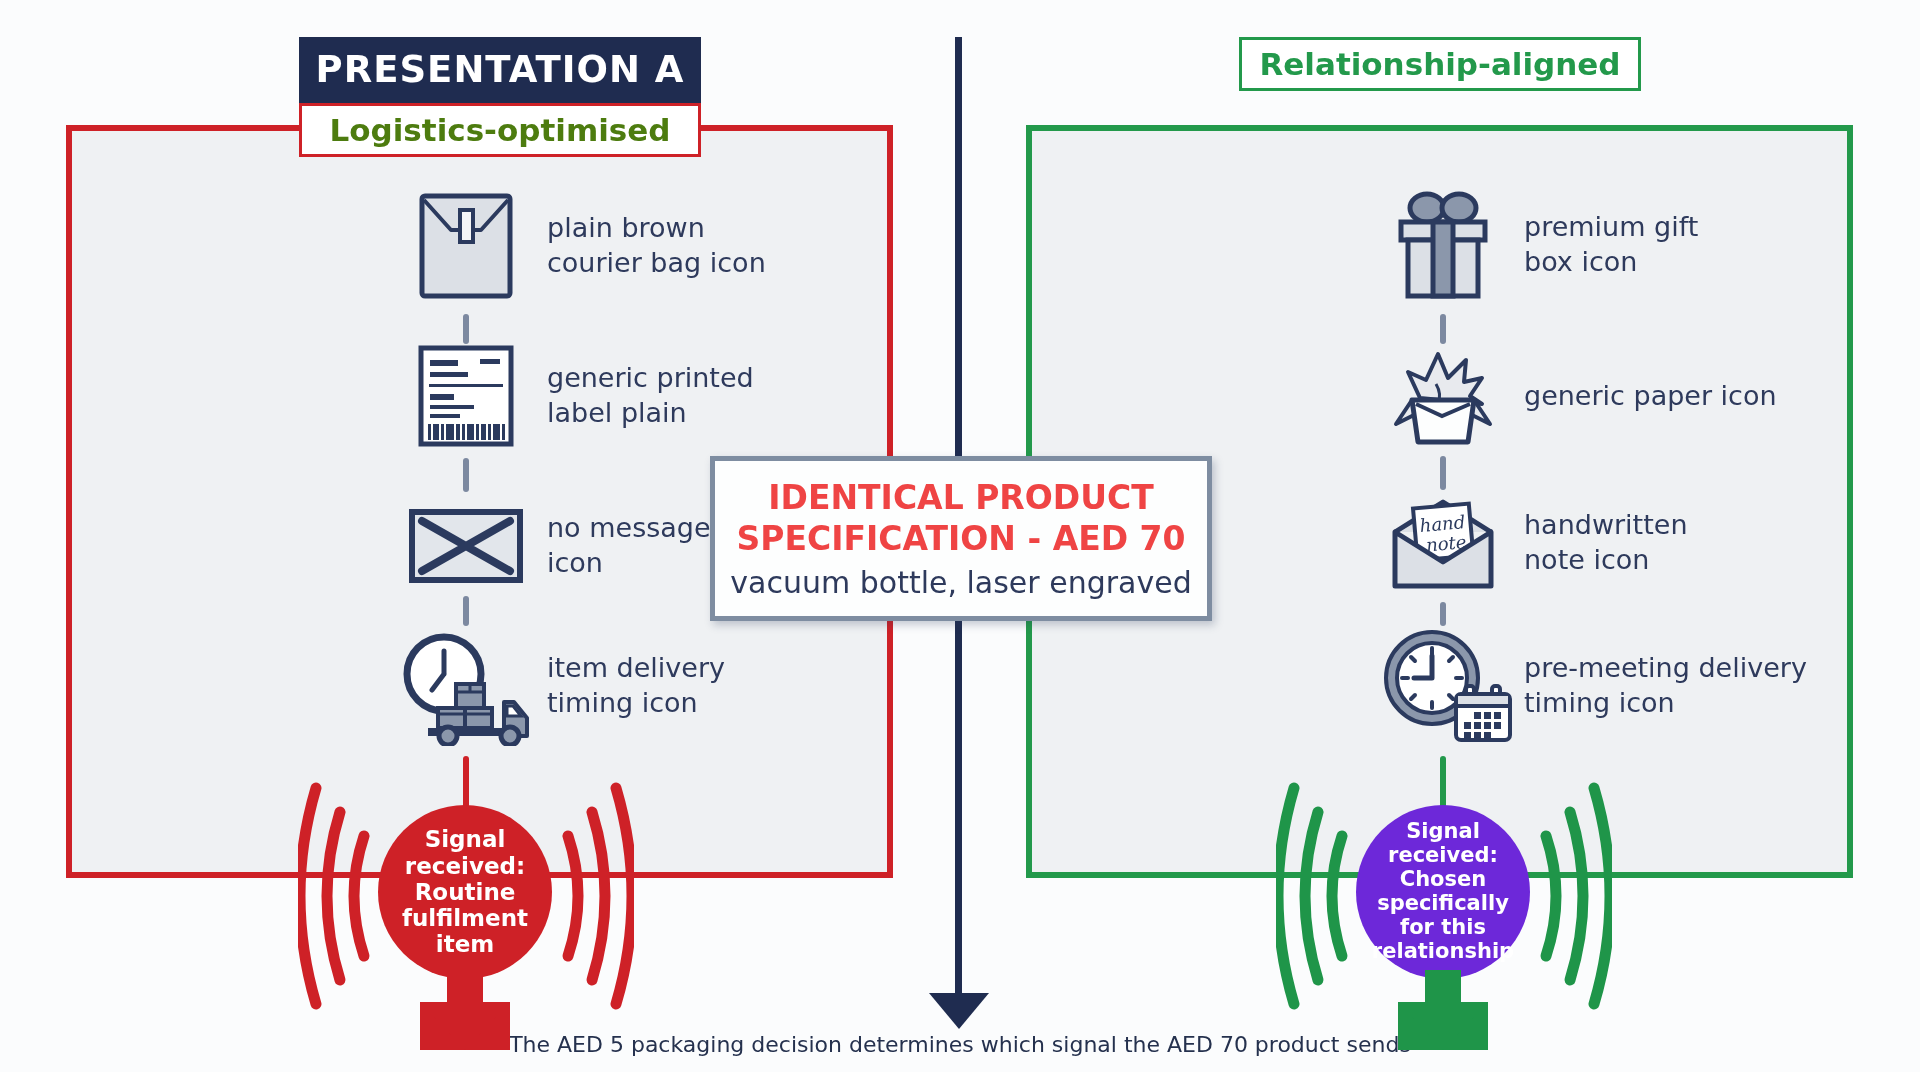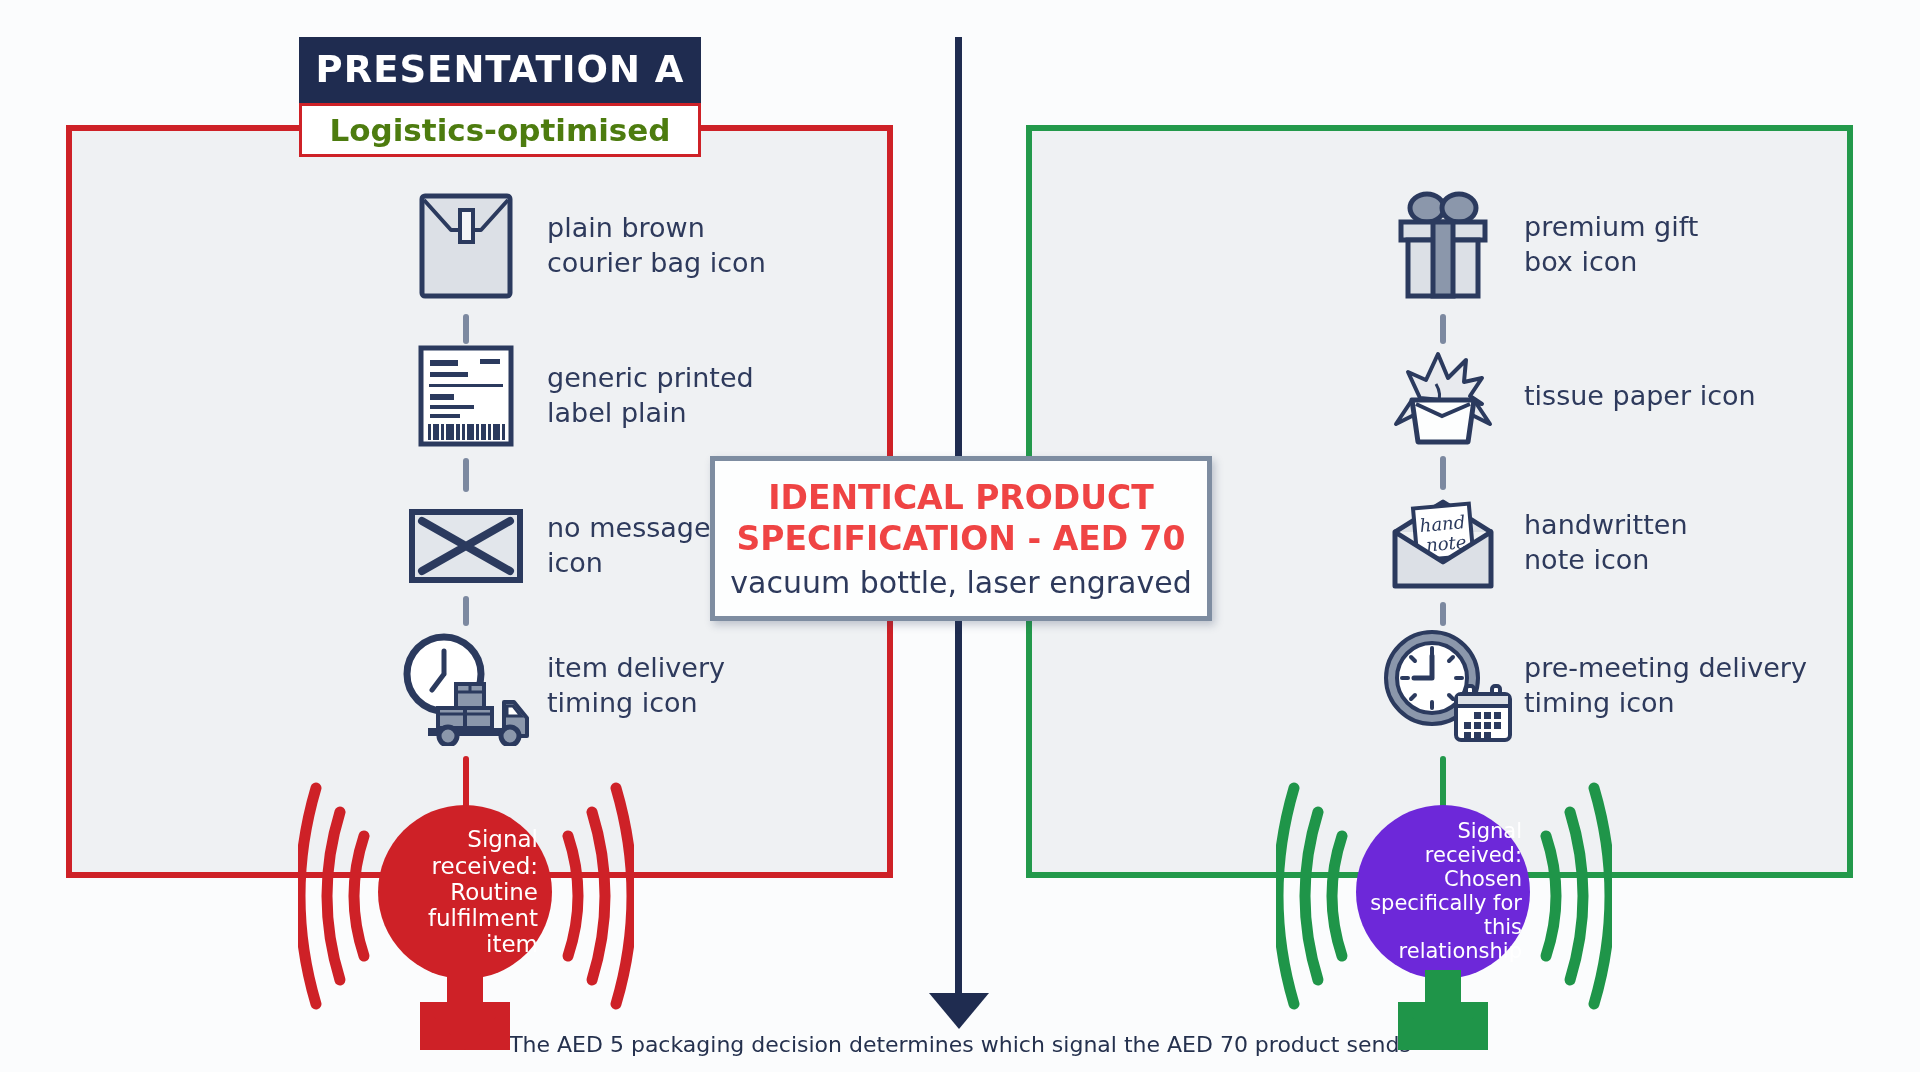--- a/index.html
+++ b/index.html
@@ -23,21 +23,21 @@
   .conn{position:absolute;width:6px;border-radius:3px;background:#7C89A0;z-index:2;}
   .conn-red{background:#CE2127;}  .conn-green{background:#23994B;}
   .center-box{position:absolute;left:710px;top:456px;width:492px;z-index:10;text-align:center;
               background:#FDFEFE;border:5px solid #7E8DA1;padding:16px 0 14px;
               box-shadow:3px 4px 8px rgba(45,60,90,0.25);}
   .cb-title{font-size:33px;font-weight:bold;color:#ef4444;line-height:1.25;}
   .cb-sub{font-size:30px;color:#2E3A5C;line-height:1.3;margin-top:3px;}
   .signal-circle{position:absolute;width:174px;height:174px;border-radius:50%;z-index:6;
                  display:flex;align-items:center;justify-content:center;text-align:center;color:#fff;}
   .circ-red{background:#CE2127;}  .circ-green{background:#6d28d9;}
-  .signal-text{font-weight:normal;font-size:23px;line-height:1.14;padding:0 14px;text-align:right;}
+  .signal-text{font-weight:bold;font-size:23px;line-height:1.14;padding:0 14px;}
   .circ-green .signal-text{font-size:21px;padding:0 8px;}
   .arrow-stem{position:absolute;width:36px;height:34px;z-index:6;}
   .arrow-tri{position:absolute;width:0;height:0;z-index:6;
              border-left:45px solid transparent;border-right:45px solid transparent;border-top:48px solid;}
   .stem-red,.tri-red{background:#CE2127;border-top-color:#CE2127;}
   .stem-green,.tri-green{background:#1F9549;border-top-color:#1F9549;}
   .waves{position:absolute;z-index:4;}
   .caption{position:absolute;left:0;top:1032px;width:100%;text-align:center;
            font-size:22px;font-weight:500;color:#25314E;z-index:3;}
 </style>
@@ -50,20 +50,21 @@
   <div class="panel panel-b"></div>
 
   <div class="divider"></div>
   <div class="divider-tri"></div>
 
   <div class="header header-a">
     <div class="header-title">PRESENTATION A</div>
     <div class="header-sub sub-red">Logistics-optimised</div>
   </div>
   <div class="header header-b">
+    <div class="header-sub sub-green">Relationship-aligned</div>
   </div>
 
   <div class="icon-wrap" style="left:416px;top:190px">
     <svg width="100" height="112" viewBox="0 0 100 112">
       <rect x="6" y="6" width="88" height="100" rx="3" fill="#DCE0E6" stroke="#2B3A5E" stroke-width="5"></rect>
       <path d="M8 10 L35 40 L65 40 L92 10" fill="none" stroke="#2B3A5E" stroke-width="4" stroke-linejoin="round"></path>
       <rect x="44" y="20" width="13" height="32" fill="#F4F5F7" stroke="#2B3A5E" stroke-width="4"></rect>
     </svg>
   </div>
   <div class="label" style="left:547px;top:190px;height:112px">
@@ -177,21 +178,21 @@
     <svg width="110" height="100" viewBox="0 0 110 100">
       <path d="M32 52 L20 26 L38 34 L50 8 L60 32 L78 14 L76 36 L94 32 L82 50 L94 58 Z" fill="#E8EAEE" stroke="#2B3A5E" stroke-width="4" stroke-linejoin="round"></path>
       <path d="M48 38 q6 10 2 20" stroke="#2B3A5E" stroke-width="3" fill="none"></path>
       <path d="M24 54 L8 78 L32 66 Z" fill="#E8EAEE" stroke="#2B3A5E" stroke-width="4" stroke-linejoin="round"></path>
       <path d="M86 54 L102 78 L78 66 Z" fill="#E8EAEE" stroke="#2B3A5E" stroke-width="4" stroke-linejoin="round"></path>
       <path d="M24 54 H86 L80 96 H30 Z" fill="#FDFEFE" stroke="#2B3A5E" stroke-width="5" stroke-linejoin="round"></path>
       <path d="M28 58 L54 70 L82 58" stroke="#2B3A5E" stroke-width="4" fill="none"></path>
     </svg>
   </div>
   <div class="label" style="left:1524px;top:346px;height:100px">
-    <span>tissue paper icon</span>
+    <span>generic paper icon</span>
     <span></span>
   </div>
   <div class="conn" style="left:1440px;top:456px;height:34px"></div>
 
   <div class="icon-wrap" style="left:1387px;top:494px">
     <svg width="112" height="98" viewBox="0 0 112 98">
       <path d="M8 38 L56 8 L104 38" fill="#DCE0E6" stroke="#2B3A5E" stroke-width="5" stroke-linejoin="round"></path>
       <g transform="rotate(-5 56 36)">
         <rect x="28" y="12" width="56" height="52" fill="#FFFFFF" stroke="#2B3A5E" stroke-width="4"></rect>
         <text x="56" y="36" text-anchor="middle" font-family="DejaVu Serif, serif" font-style="italic" font-size="18" fill="#2B3A5E">hand</text>

